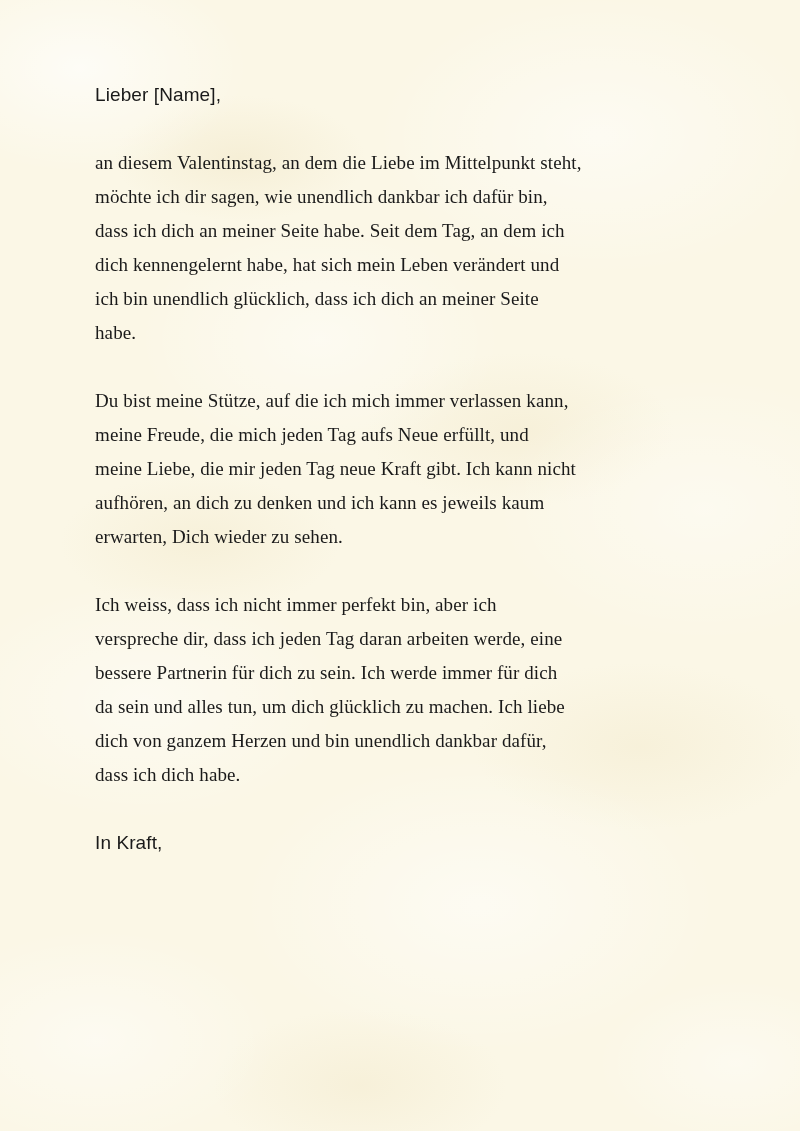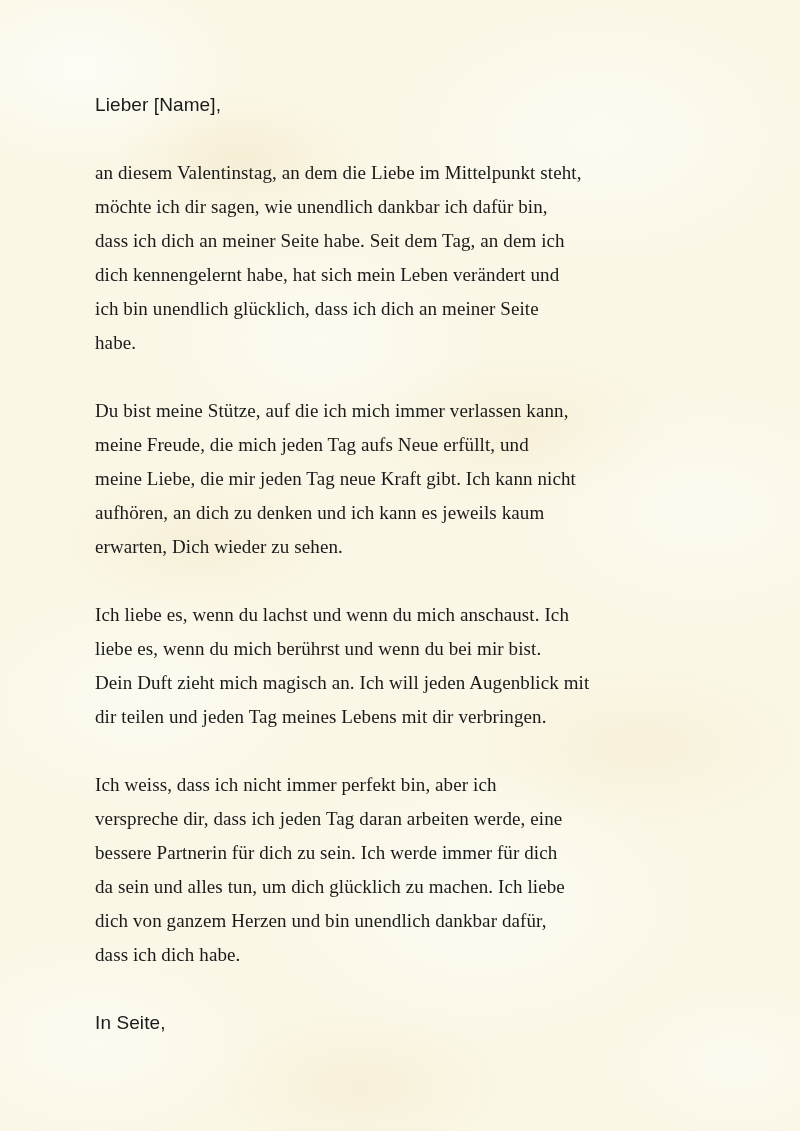--- a/index.html
+++ b/index.html
@@ -34,21 +34,21 @@
       radial-gradient(ellipse 180px 90px  at 30% 14%, rgba(238,226,190,0.40), rgba(238,226,190,0) 70%),
       radial-gradient(ellipse 220px 110px at 65% 38%, rgba(238,226,190,0.32), rgba(238,226,190,0) 70%),
       radial-gradient(ellipse 200px 100px at 25% 48%, rgba(238,226,190,0.32), rgba(238,226,190,0) 70%),
       radial-gradient(ellipse 240px 120px at 80% 66%, rgba(238,226,190,0.30), rgba(238,226,190,0) 70%),
       radial-gradient(ellipse 210px 110px at 45% 96%, rgba(238,226,190,0.32), rgba(238,226,190,0) 70%);
     pointer-events: none;
   }
   .letter {
     position: absolute;
     left: 95px;
-    top: 88px;
+    top: 78px;
     width: 650px;
     font-size: 19px;
     line-height: 34px;
     color: #1a1a1a;
     letter-spacing: 0.1px;
   }
   .letter p {
     margin: 0 0 34px 0;
   }
   .para {
@@ -70,25 +70,21 @@
 möchte ich dir sagen, wie unendlich dankbar ich dafür bin,
 dass ich dich an meiner Seite habe. Seit dem Tag, an dem ich
 dich kennengelernt habe, hat sich mein Leben verändert und
 ich bin unendlich glücklich, dass ich dich an meiner Seite
 habe.</p>
     <p class="para">Du bist meine Stütze, auf die ich mich immer verlassen kann,
 meine Freude, die mich jeden Tag aufs Neue erfüllt, und
 meine Liebe, die mir jeden Tag neue Kraft gibt. Ich kann nicht
 aufhören, an dich zu denken und ich kann es jeweils kaum
 erwarten, Dich wieder zu sehen.</p>
-    <p class="para">Ich liebe es, wenn du lachst und wenn du mich anschaust. Ich
-liebe es, wenn du mich berührst und wenn du bei mir bist.
-Dein Duft zieht mich magisch an. Ich will jeden Augenblick mit
-dir teilen und jeden Tag meines Lebens mit dir verbringen.</p>
     <p class="para">Ich weiss, dass ich nicht immer perfekt bin, aber ich
 verspreche dir, dass ich jeden Tag daran arbeiten werde, eine
 bessere Partnerin für dich zu sein. Ich werde immer für dich
 da sein und alles tun, um dich glücklich zu machen. Ich liebe
 dich von ganzem Herzen und bin unendlich dankbar dafür,
 dass ich dich habe.</p>
-    <p class="closing">In Seite,</p>
+    <p class="closing">In Kraft,</p>
   </div>
 </div>
 
 </body></html>

